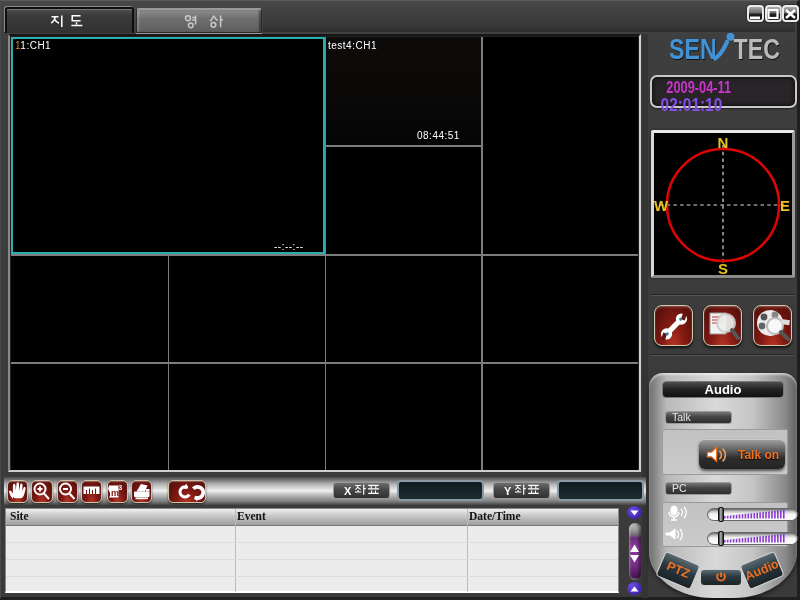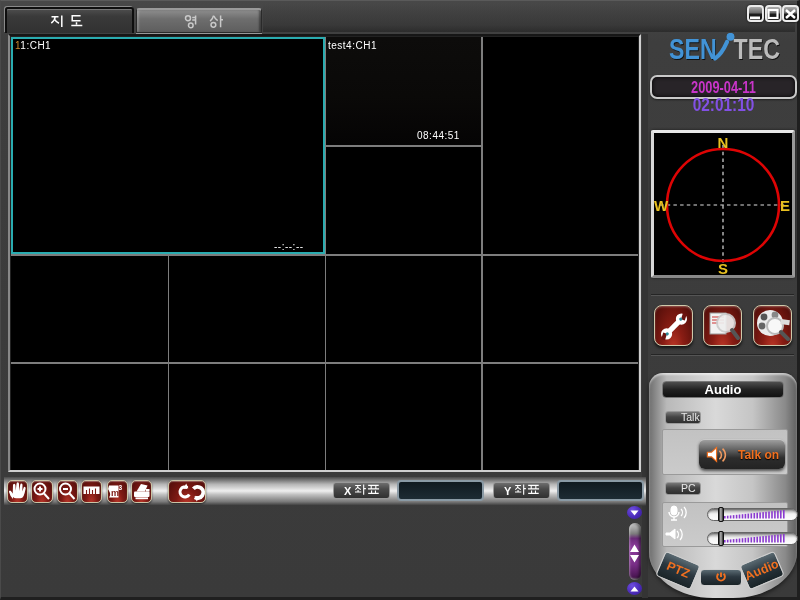--- a/index.html
+++ b/index.html
@@ -24,30 +24,30 @@
 
 #tbl{left:4px;top:507px;width:614px;height:85px;background:#ececec;border:1px solid #888;border-bottom:2px solid #fff}
 #thead{position:absolute;left:0;top:0;width:612px;height:17px;background:linear-gradient(180deg,#efefef 0,#c6c6c6 45%,#9e9e9e 100%);border-bottom:1px solid #777;font-family:"Liberation Serif",serif;font-weight:bold;font-size:11.5px;color:#111}
 .tcol{position:absolute;top:1px}
 .tsep{position:absolute;top:0;width:1px;height:83px;background:#bbb}
 .trow{position:absolute;left:0;width:612px;height:1px;background:#f8f8f8;border-top:1px solid #ddd}
 
 .scirc{position:absolute;left:626px;width:15px;height:13px;border-radius:50%;background:radial-gradient(circle at 35% 30%,#6f4fe0 0,#4a2ab8 55%,#341a92 100%)}
 #spill{position:absolute;left:628px;top:522px;width:12px;height:57px;border-radius:6px;background:linear-gradient(180deg,#c9c9c9 0,#9a9a9a 12%,#7c7c7c 19%,#6a2a78 27%,#8c3c9c 42%,#7a2f88 72%,#4a1552 95%,#777 100%);box-shadow:inset 1px 0 2px rgba(255,255,255,.35),inset -2px 0 3px rgba(0,0,0,.5)}
 
-#dtbox{left:649px;top:74px;width:147px;height:24px;border:2px solid #c9c9c9;border-radius:7px;background:#282428;box-shadow:inset 0 0 4px #000,0 1px 2px rgba(0,0,0,.5);text-align:center;font-weight:bold}
+#dtbox{left:649px;top:74px;width:147px;height:33px;border:2px solid #c9c9c9;border-radius:7px;background:#282428;box-shadow:inset 0 0 4px #000,0 1px 2px rgba(0,0,0,.5);font-weight:bold}
 #dtbox .d{color:#c935c9;font-size:16px;line-height:18px;margin-top:2px;transform:scaleX(.8)}
 #dtbox .t{color:#8250e4;font-size:17.5px;line-height:17px;transform:scaleX(.88)}
 #compass{left:650px;top:129px;width:144px;height:148px;background:#000;border:3px solid;border-color:#e8e8e8 #9a9a9a #888 #d8d8d8;border-radius:2px;box-shadow:0 0 3px rgba(0,0,0,.6)}
 .groove{left:650px;width:143px;height:2px;border-top:1px solid #252525;border-bottom:1px solid #555}
 .ribtn{position:absolute;top:304px;width:39px;height:41px;border:1px solid #cfc9ab;border-radius:8px;background:radial-gradient(ellipse at 50% 120%,#c43b2a 0,#8a1d14 40%,#4a0c08 100%);box-shadow:inset 0 1px 2px rgba(255,255,255,.3),0 2px 3px rgba(0,0,0,.7)}
 
 #apanel{left:648px;top:372px;width:148px;height:225px;border-radius:14px 14px 64px 64px/14px 14px 46px 46px;background:linear-gradient(90deg,#6e6e6e 0,#b9b9b9 12%,#d9d9d9 45%,#c5c5c5 70%,#8a8a8a 92%,#606060 100%);box-shadow:inset 0 2px 2px rgba(255,255,255,.5),0 2px 4px rgba(0,0,0,.5)}
 #atitle{position:absolute;left:13px;top:8px;width:122px;height:17px;background:linear-gradient(180deg,#4e4e4e 0,#222 50%,#111 100%);border:1px solid #777;border-radius:4px;color:#fff;font-size:13px;font-weight:bold;text-align:center;line-height:15px}
-.seclab{position:absolute;left:16px;width:36px;height:13px;background:linear-gradient(180deg,#777 0,#444 45%,#2e2e2e 100%);border:1px solid #999;border-radius:3px;color:#e8e8e8;font-size:10.5px;padding-left:15px;line-height:11px}
+.seclab{position:absolute;left:16px;width:67px;height:13px;background:linear-gradient(180deg,#777 0,#444 45%,#2e2e2e 100%);border:1px solid #999;border-radius:3px;color:#e8e8e8;font-size:10.5px;padding-left:6px;line-height:11px}
 .secbox{position:absolute;left:13px;width:126px;background:linear-gradient(180deg,#c2c2c2 0,#cbcbcb 100%);border:1px solid #9a9a9a;border-radius:2px}
 #talkbtn{position:absolute;left:36px;top:9px;width:86px;height:30px;border-radius:6px;background:linear-gradient(180deg,#9e9e9e 0,#5a5a5a 38%,#2d2d2d 62%,#232323 100%);border-top:1px solid #c9c9c9;box-shadow:0 2px 3px rgba(0,0,0,.6);color:#f07020;font-size:12px;font-weight:bold}
 .slider{position:absolute;left:44px;width:91px;height:13px;border-radius:6.5px;background:linear-gradient(180deg,#9a9a9a 0,#f2f2f2 45%,#fdfdfd 100%);border:1px solid #666;box-shadow:inset 0 1px 2px rgba(0,0,0,.35)}
 .shandle{position:absolute;width:6px;height:15px;border-radius:2px;background:linear-gradient(90deg,#2a2a2a 0,#b9b9b9 45%,#2a2a2a 100%);border:1px solid #111}
 .fanbtn{position:absolute;background:linear-gradient(180deg,#5a6a72 0,#2c3840 45%,#1a2428 100%);border:1.5px solid #cfcfcf;border-radius:4px;color:#f07020;font-weight:bold;text-align:center}
 </style></head><body>
 <div id="app">
  <svg width="0" height="0" style="position:absolute">
       <defs>
   <g id="g_ji" fill="none">
@@ -174,20 +174,32 @@
    <text x="171" y="12.5" font-size="11" font-weight="bold" fill="#fff" font-family="Liberation Sans">Y</text>
    <g stroke="#fff" stroke-width="1.3" transform="translate(182,2.5) scale(0.85)">
           <use href="#g_jwa"></use>
         </g>
    <g stroke="#fff" stroke-width="1.3" transform="translate(195,2.5) scale(0.85)">
           <use href="#g_pyo"></use>
         </g>
   </svg>
  </div>
 
+ <div class="abs" id="tbl">
+  <div id="thead">
+   <span class="tcol" style="left:4px">Site</span>
+   <span class="tcol" style="left:231px">Event</span>
+   <span class="tcol" style="left:463px">Date/Time</span>
+  </div>
+  <div class="tsep" style="left:229px"></div>
+  <div class="tsep" style="left:461px"></div>
+  <div class="trow" style="top:33px"></div>
+  <div class="trow" style="top:50px"></div>
+  <div class="trow" style="top:67px"></div>
+ </div>
 
  <div class="scirc abs" style="top:505px"></div>
  <div class="scirc abs" style="top:581px"></div>
  <div id="spill" class="abs"></div>
  <svg class="abs" style="left:626px;top:505px" width="15" height="90" viewBox="0 0 15 90">
   <path d="M3.5 4.5 L11.5 4.5 L7.5 9.5z" fill="#fff"></path>
   <path d="M3.5 85.5 L11.5 85.5 L7.5 80.5z" fill="#fff"></path>
   <path d="M3 46 L12 46 L7.5 38.5z" fill="#fff"></path>
   <path d="M3 49 L12 49 L7.5 56.5z" fill="#fff"></path>
  </svg>

